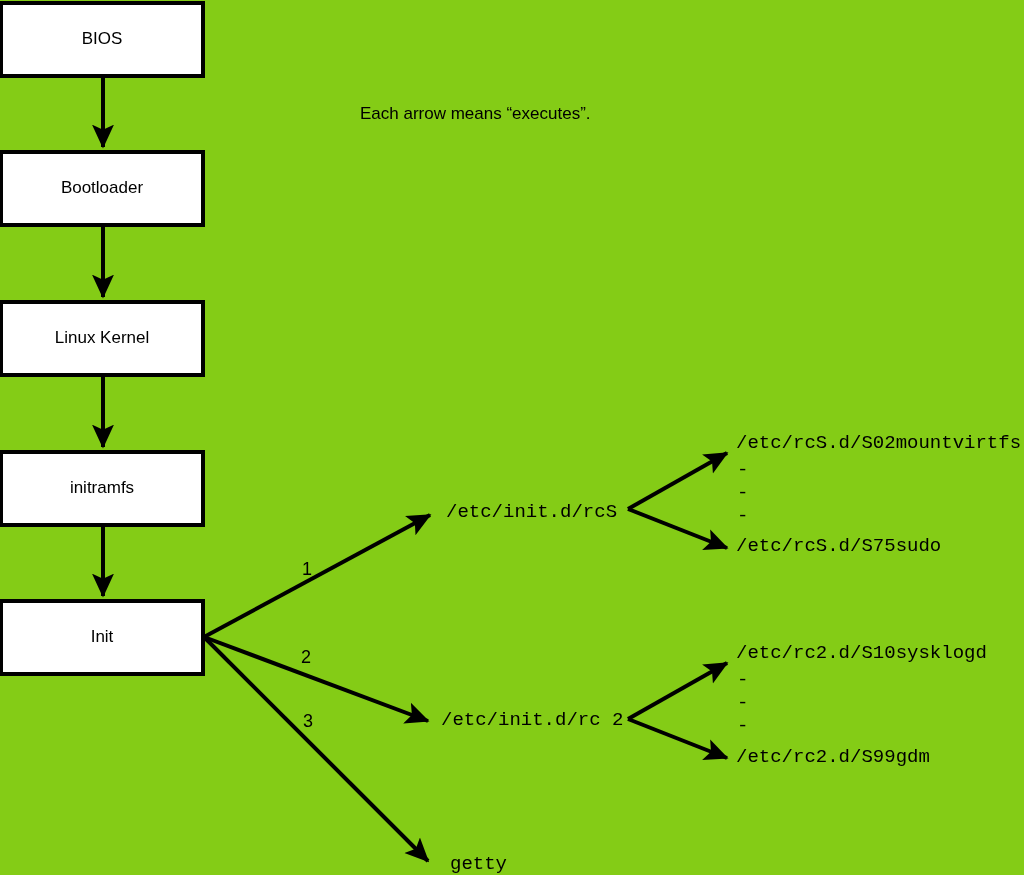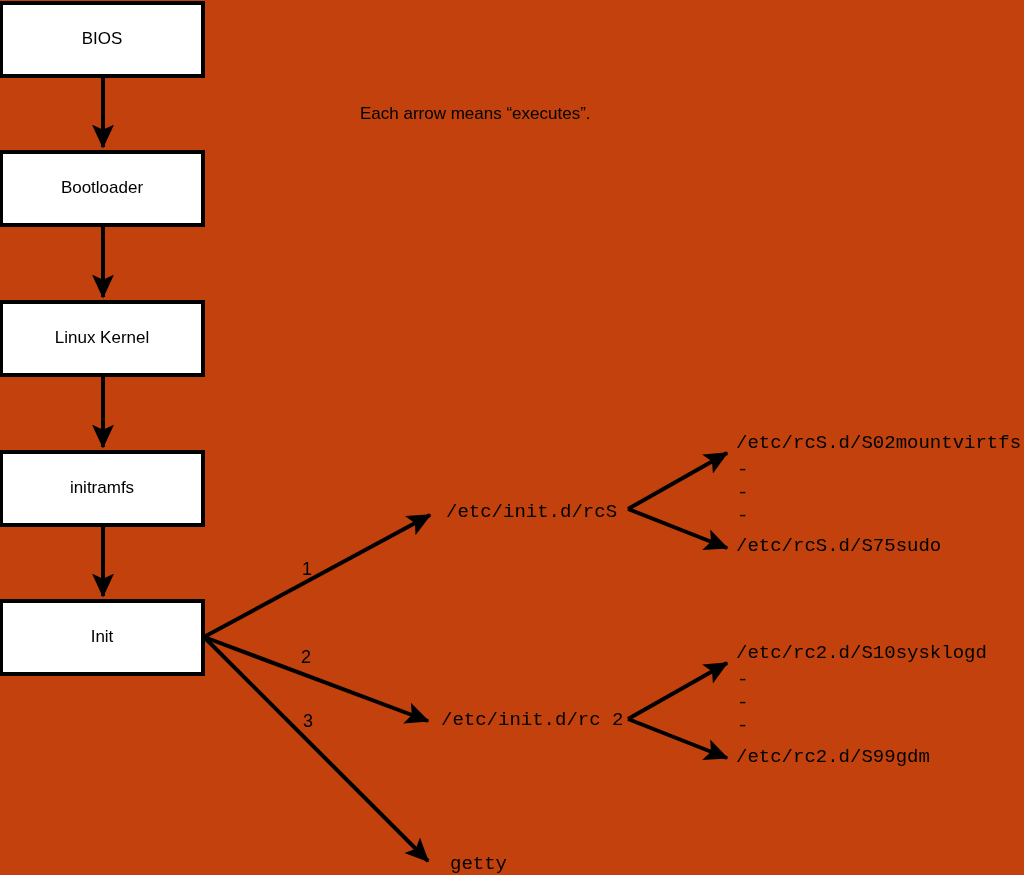--- a/index.html
+++ b/index.html
@@ -7,21 +7,21 @@
     padding: 0;
     background: #ffffff;
   }
   body {
     font-family: "Liberation Sans", sans-serif;
   }
   #diagram-root {
     position: relative;
     width: 1024px;
     height: 875px;
-    background: #c2410c;
+    background: #84cc16;
     overflow: hidden;
   }
   #boot-svg {
     position: absolute;
     left: 0;
     top: 0;
     width: 1024px;
     height: 875px;
     display: block;
   }

